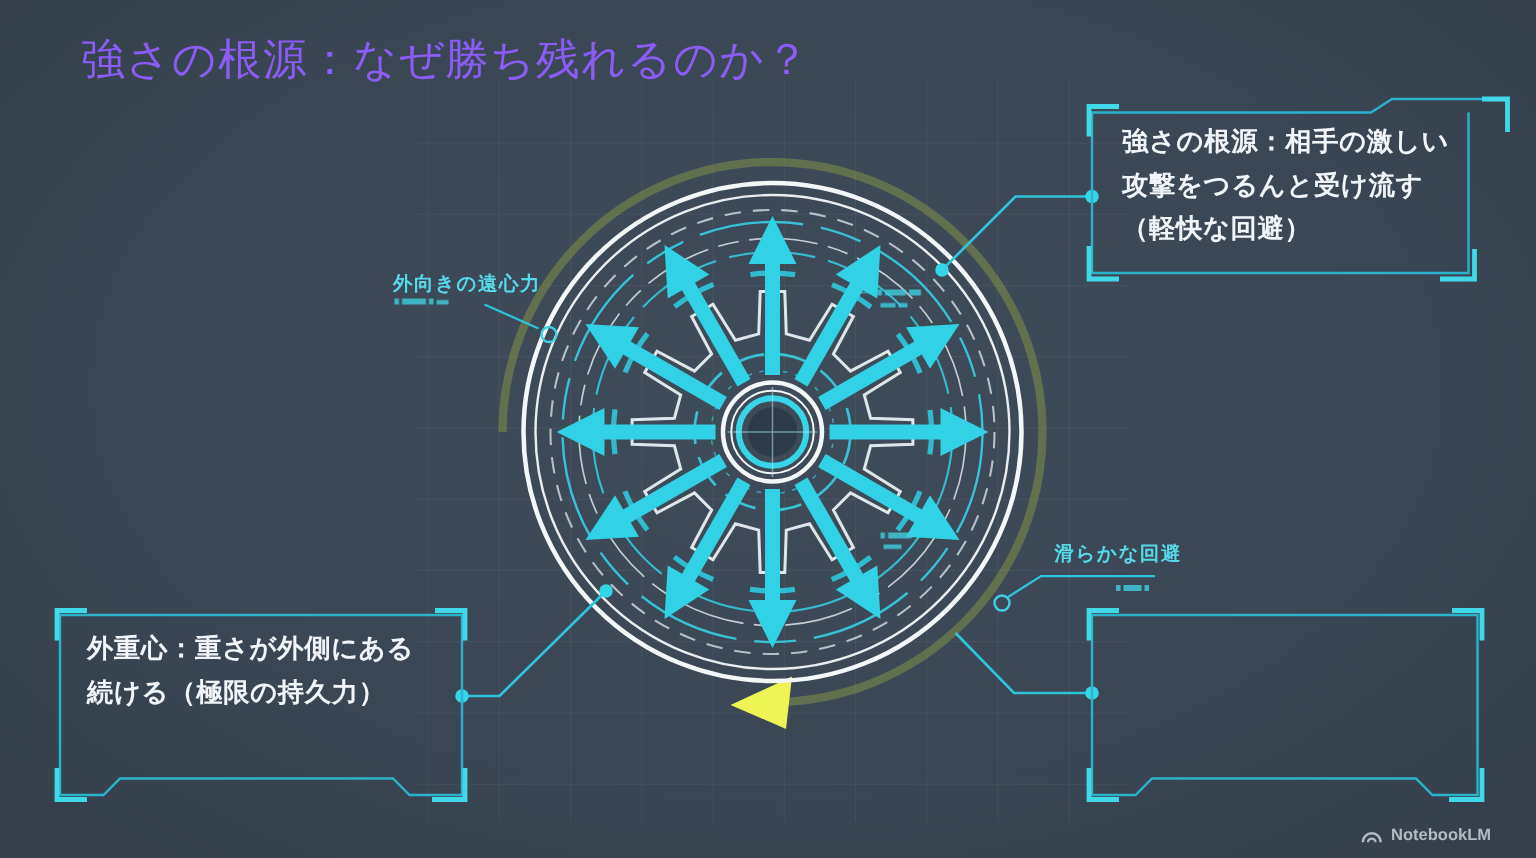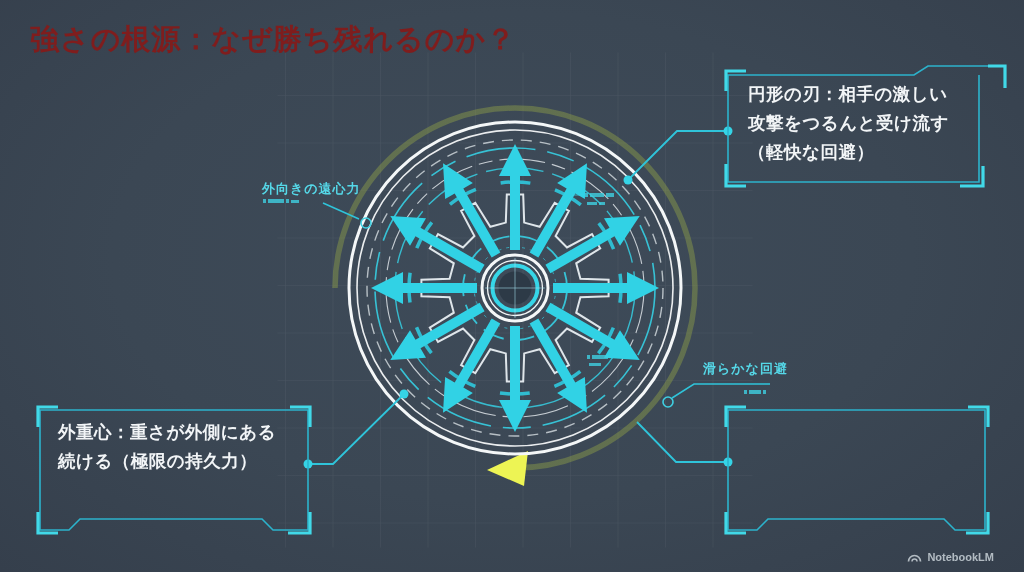--- a/index.html
+++ b/index.html
@@ -3,21 +3,21 @@
 <meta charset="utf-8">
 <style>
   html,body{margin:0;padding:0;}
   body{
     width:1024px;height:572px;position:relative;overflow:hidden;
     background:radial-gradient(ellipse at 50% 45%, #3e4b59 0%, #3b4754 55%, #353f4c 100%);
     font-family:"Liberation Sans","DejaVu Sans",sans-serif;
   }
   .abs{position:absolute;}
   #title{
-    left:30px;top:20px;font-size:29px;font-weight:700;color:#7f1d1d;
+    left:54px;top:20px;font-size:29px;font-weight:400;color:#8b5cf6;
     letter-spacing:1px;white-space:nowrap;
   }
   .hud-label{
     font-size:13px;font-weight:700;color:#55d8e8;letter-spacing:1px;white-space:nowrap;
   }
   #label-centrifugal{left:262px;top:180px;}
   #label-evasion{left:703px;top:360px;}
   .callout{width:290px;height:132px;}
   .callout .border-svg{position:absolute;left:0;top:0;}
   .callout .txt{
@@ -148,21 +148,21 @@
   <svg class="border-svg" width="290" height="132" viewBox="0 0 290 132">
     <path d="M 283,4 H 206 L 192,13 H 6 V 120 H 257 V 13" fill="none" stroke="#2cb3cc" stroke-width="1.6"></path>
     <g fill="none" stroke="#41d9e8" stroke-width="3.2">
       <path d="M 24,9 H 4 V 29"></path>
       <path d="M 266,4 H 283 V 26"></path>
       <path d="M 4,102 V 124 H 24"></path>
       <path d="M 238,124 H 261 V 104"></path>
     </g>
   </svg>
   <div class="txt">
-    <span style="display:block">円形の刃：相手の激しい</span>
+    <span style="display:block">強さの根源：相手の激しい</span>
     <span style="display:block">攻撃をつるんと受け流す</span>
     <span style="display:block">（軽快な回避）</span>
   </div>
 </div>
 
 <div class="abs callout" id="callout-bl">
   <svg class="border-svg" width="280" height="136" viewBox="0 0 280 136">
     <path d="M 6,8 H 274 V 128 H 239 L 228,117 H 46 L 35,128 H 6 Z" fill="none" stroke="#2cb3cc" stroke-width="1.6"></path>
     <g fill="none" stroke="#41d9e8" stroke-width="3.2">
       <path d="M 24,5 H 4 V 25"></path>

